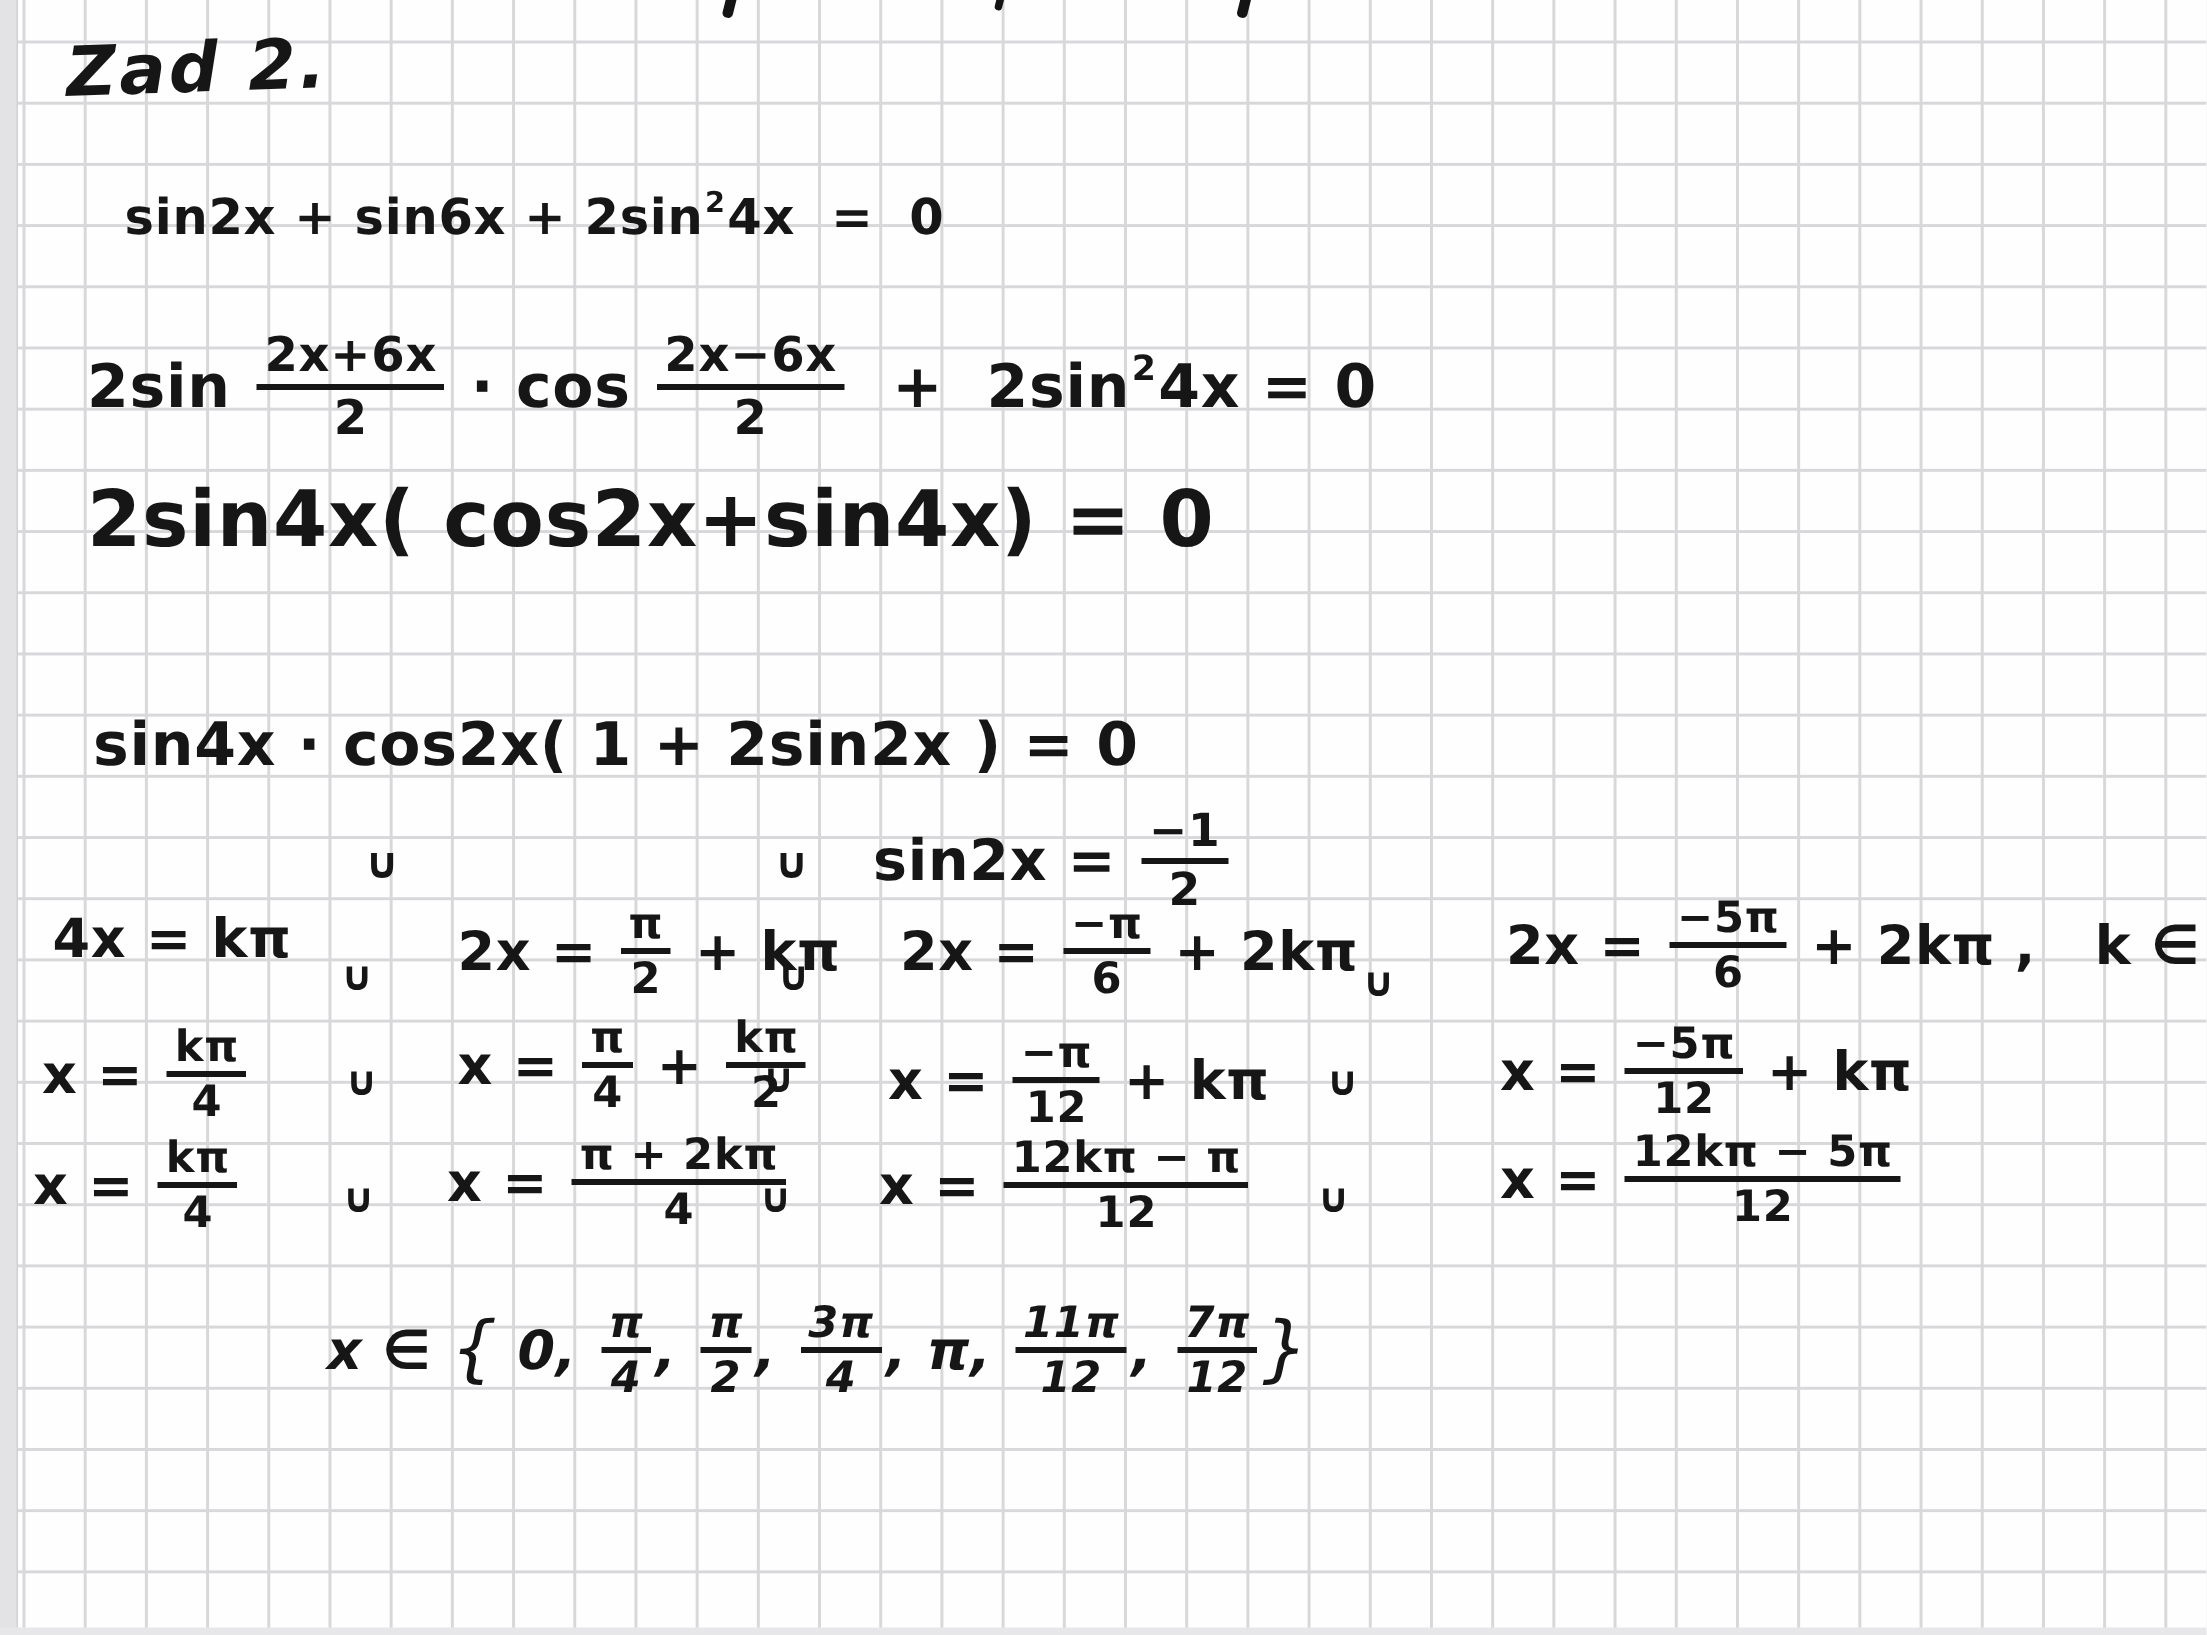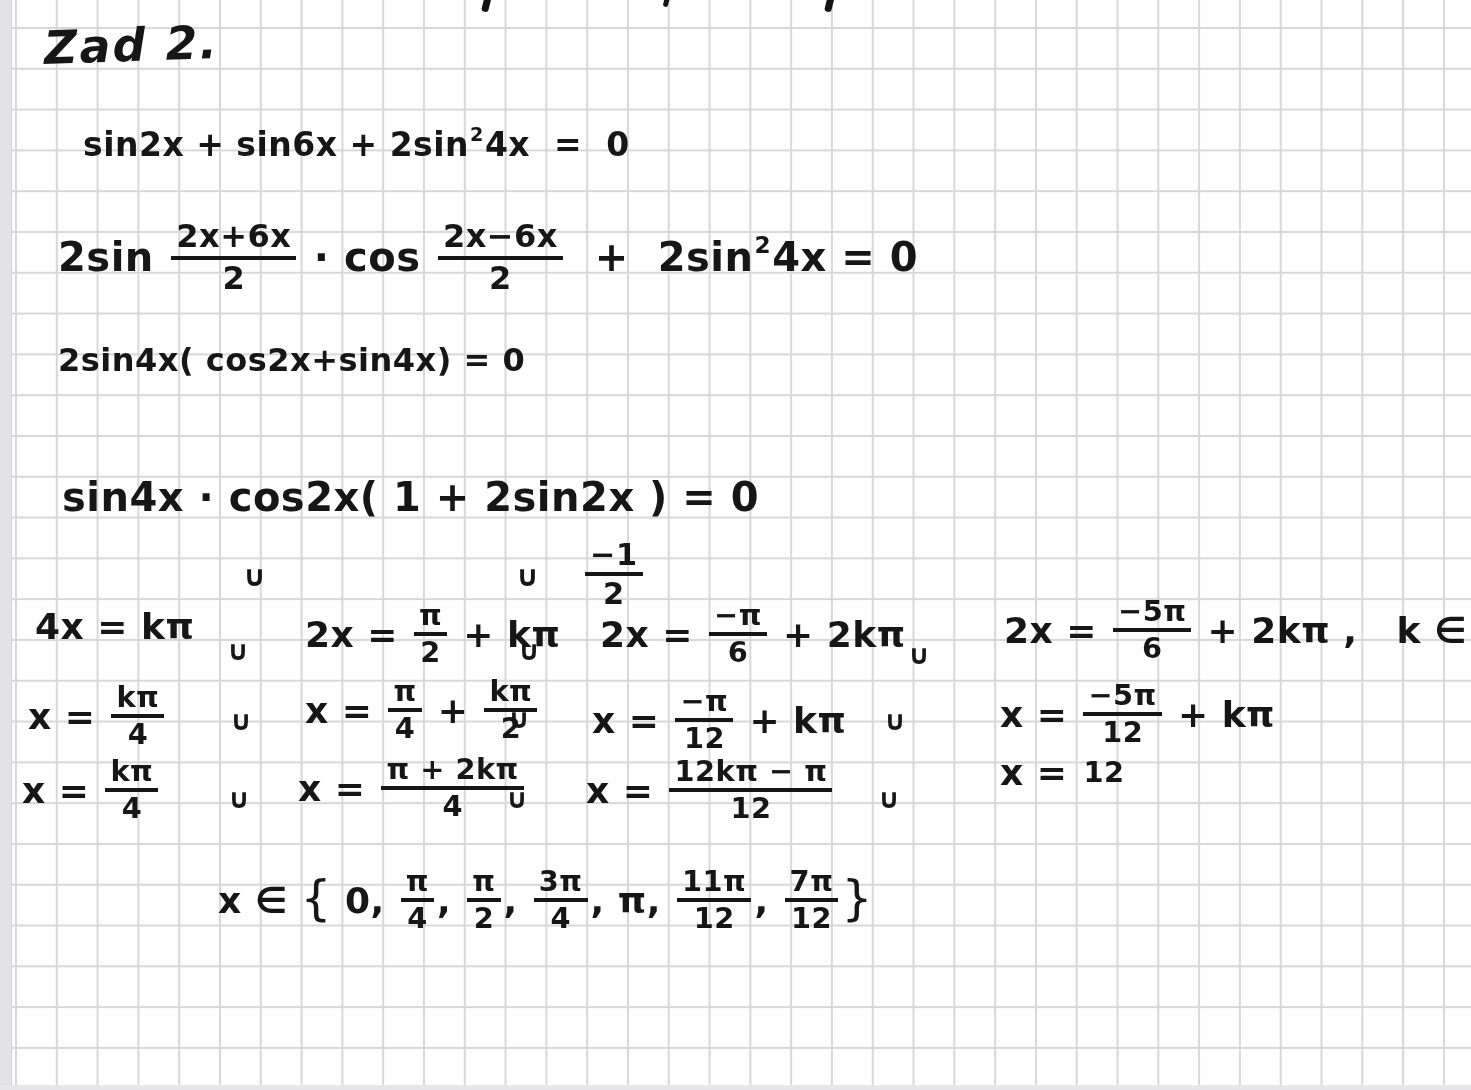--- a/index.html
+++ b/index.html
@@ -68,21 +68,21 @@
     position: relative; top: -0.08em;
   }
   .frac .num { display: block; border-bottom: 4px solid #161616; padding: 0 5px 1px; }
   .frac .den { display: block; padding-top: 1px; }
   .op-u { font-size: 0.85em; position: relative; top: 0.05em; }
   .brace { font-size: 1.35em; font-weight: 400; position: relative; top: 0.05em; }
 
   
   [data-name="line-eq1"] { left: 83px;  top: 128px; font-size: 33px; }
   [data-name="line-eq2"] { left: 58px;  top: 222px; font-size: 40px; }
-  [data-name="line-eq3"] { left: 58px;  top: 344px; font-size: 32px; }
+  [data-name="line-eq3"] { left: 58px;  top: 320px; font-size: 52px; }
   [data-name="line-eq4"] { left: 58px;  top: 398px; font-size: 40px; }
   [data-name="line-eq5"] { left: 62px;  top: 476px; font-size: 40px; }
 
   [data-name="line-r6a"] { left: 45px;  top: 552px; font-size: 38px; }
   [data-name="line-r6u1"]{ left: 243px; top: 556px; font-size: 34px; }
   [data-name="line-r6b"] { left: 298px; top: 552px; font-size: 38px; }
   [data-name="line-r6u2"]{ left: 516px; top: 556px; font-size: 34px; }
   [data-name="line-r6c"] { left: 582px; top: 540px; font-size: 38px; }
 
   [data-name="line-r7a"] { left: 35px;  top: 608px; font-size: 36px; }
@@ -102,55 +102,55 @@
   [data-name="line-r8d"] { left: 1000px;top: 682px; font-size: 36px; }
 
   [data-name="line-r9a"] { left: 22px;  top: 758px; font-size: 36px; }
   [data-name="line-r9u1"]{ left: 228px; top: 780px; font-size: 32px; }
   [data-name="line-r9b"] { left: 298px; top: 756px; font-size: 36px; }
   [data-name="line-r9u2"]{ left: 506px; top: 780px; font-size: 32px; }
   [data-name="line-r9c"] { left: 586px; top: 758px; font-size: 36px; }
   [data-name="line-r9u3"]{ left: 878px; top: 780px; font-size: 32px; }
   [data-name="line-r9d"] { left: 1000px;top: 754px; font-size: 36px; }
 
-  [data-name="line-r10"] { left: 218px; top: 868px; font-size: 36px; }
+  [data-name="line-r10"] { left: 218px; top: 868px; font-size: 36px; font-style: italic; }
 </style>
 </head>
 <body>
 
 <div class="sheet" data-name="notebook-page">
   <div class="edge-left" data-name="page-left-edge"></div>
   <div class="edge-bottom" data-name="page-bottom-edge"></div>
   <div class="cut-mark m1" data-name="cutoff-ink-mark"></div>
   <div class="cut-mark m2" data-name="cutoff-ink-mark"></div>
   <div class="cut-mark m3" data-name="cutoff-ink-mark"></div>
   <div class="title" data-name="task-title">Zad 2.</div>
 
 <div class="line" data-name="line-eq1"><span>sin2x + sin6x + 2sin</span><span class="sup">2</span><span>4x  =  0</span></div>
     <div class="line" data-name="line-eq2"><span>2sin </span><span class="frac" data-name="fraction"><span class="num">2x+6x</span><span class="den">2</span></span><span> · cos </span><span class="frac" data-name="fraction"><span class="num">2x−6x</span><span class="den">2</span></span><span>  +  2sin</span><span class="sup">2</span><span>4x = 0</span></div>
     <div class="line" data-name="line-eq3"><span>2sin4x( cos2x+sin4x) = 0</span></div>
     <div class="line" data-name="line-eq5"><span>sin4x · cos2x( 1 + 2sin2x ) = 0</span></div>
     <div class="line" data-name="line-r6u1"><span class="op-u" data-name="union-symbol">∪</span></div>
     <div class="line" data-name="line-r6u2"><span class="op-u" data-name="union-symbol">∪</span></div>
-    <div class="line" data-name="line-r6c"><span class="frac" data-name="fraction"><span class="num">−1</span><span class="den">2</span></span></div>
+    <div class="line" data-name="line-r6c"><span>sin2x = </span><span class="frac" data-name="fraction"><span class="num">−1</span><span class="den">2</span></span></div>
     <div class="line" data-name="line-r7a"><span>4x = kπ</span></div>
     <div class="line" data-name="line-r7u1"><span class="op-u" data-name="union-symbol">∪</span></div>
     <div class="line" data-name="line-r7b"><span>2x = </span><span class="frac" data-name="fraction"><span class="num">π</span><span class="den">2</span></span><span> + kπ</span></div>
     <div class="line" data-name="line-r7u2"><span class="op-u" data-name="union-symbol">∪</span></div>
     <div class="line" data-name="line-r7c"><span>2x = </span><span class="frac" data-name="fraction"><span class="num">−π</span><span class="den">6</span></span><span> + 2kπ</span></div>
     <div class="line" data-name="line-r7u3"><span class="op-u" data-name="union-symbol">∪</span></div>
     <div class="line" data-name="line-r7d"><span>2x = </span><span class="frac" data-name="fraction"><span class="num">−5π</span><span class="den">6</span></span><span> + 2kπ ,   k ∈ ℤ</span></div>
     <div class="line" data-name="line-r8a"><span>x = </span><span class="frac" data-name="fraction"><span class="num">kπ</span><span class="den">4</span></span></div>
     <div class="line" data-name="line-r8u1"><span class="op-u" data-name="union-symbol">∪</span></div>
     <div class="line" data-name="line-r8b"><span>x = </span><span class="frac" data-name="fraction"><span class="num">π</span><span class="den">4</span></span><span> + </span><span class="frac" data-name="fraction"><span class="num">kπ</span><span class="den">2</span></span></div>
     <div class="line" data-name="line-r8u2"><span class="op-u" data-name="union-symbol">∪</span></div>
     <div class="line" data-name="line-r8c"><span>x = </span><span class="frac" data-name="fraction"><span class="num">−π</span><span class="den">12</span></span><span> + kπ</span></div>
     <div class="line" data-name="line-r8u3"><span class="op-u" data-name="union-symbol">∪</span></div>
     <div class="line" data-name="line-r8d"><span>x = </span><span class="frac" data-name="fraction"><span class="num">−5π</span><span class="den">12</span></span><span> + kπ</span></div>
     <div class="line" data-name="line-r9a"><span>x = </span><span class="frac" data-name="fraction"><span class="num">kπ</span><span class="den">4</span></span></div>
     <div class="line" data-name="line-r9u1"><span class="op-u" data-name="union-symbol">∪</span></div>
     <div class="line" data-name="line-r9b"><span>x = </span><span class="frac" data-name="fraction"><span class="num">π + 2kπ</span><span class="den">4</span></span></div>
     <div class="line" data-name="line-r9u2"><span class="op-u" data-name="union-symbol">∪</span></div>
     <div class="line" data-name="line-r9c"><span>x = </span><span class="frac" data-name="fraction"><span class="num">12kπ − π</span><span class="den">12</span></span></div>
     <div class="line" data-name="line-r9u3"><span class="op-u" data-name="union-symbol">∪</span></div>
-    <div class="line" data-name="line-r9d"><span>x = </span><span class="frac" data-name="fraction"><span class="den">12</span></span></div>
+    <div class="line" data-name="line-r9d"><span>x = </span><span class="frac" data-name="fraction"><span class="num">12kπ − 5π</span><span class="den">12</span></span></div>
     <div class="line" data-name="line-r10"><span>x ∈ </span><span class="brace">{</span><span> 0, </span><span class="frac" data-name="fraction"><span class="num">π</span><span class="den">4</span></span><span>, </span><span class="frac" data-name="fraction"><span class="num">π</span><span class="den">2</span></span><span>, </span><span class="frac" data-name="fraction"><span class="num">3π</span><span class="den">4</span></span><span>, π, </span><span class="frac" data-name="fraction"><span class="num">11π</span><span class="den">12</span></span><span>, </span><span class="frac" data-name="fraction"><span class="num">7π</span><span class="den">12</span></span><span class="brace">}</span></div>
   </div>
 
 </body></html>

